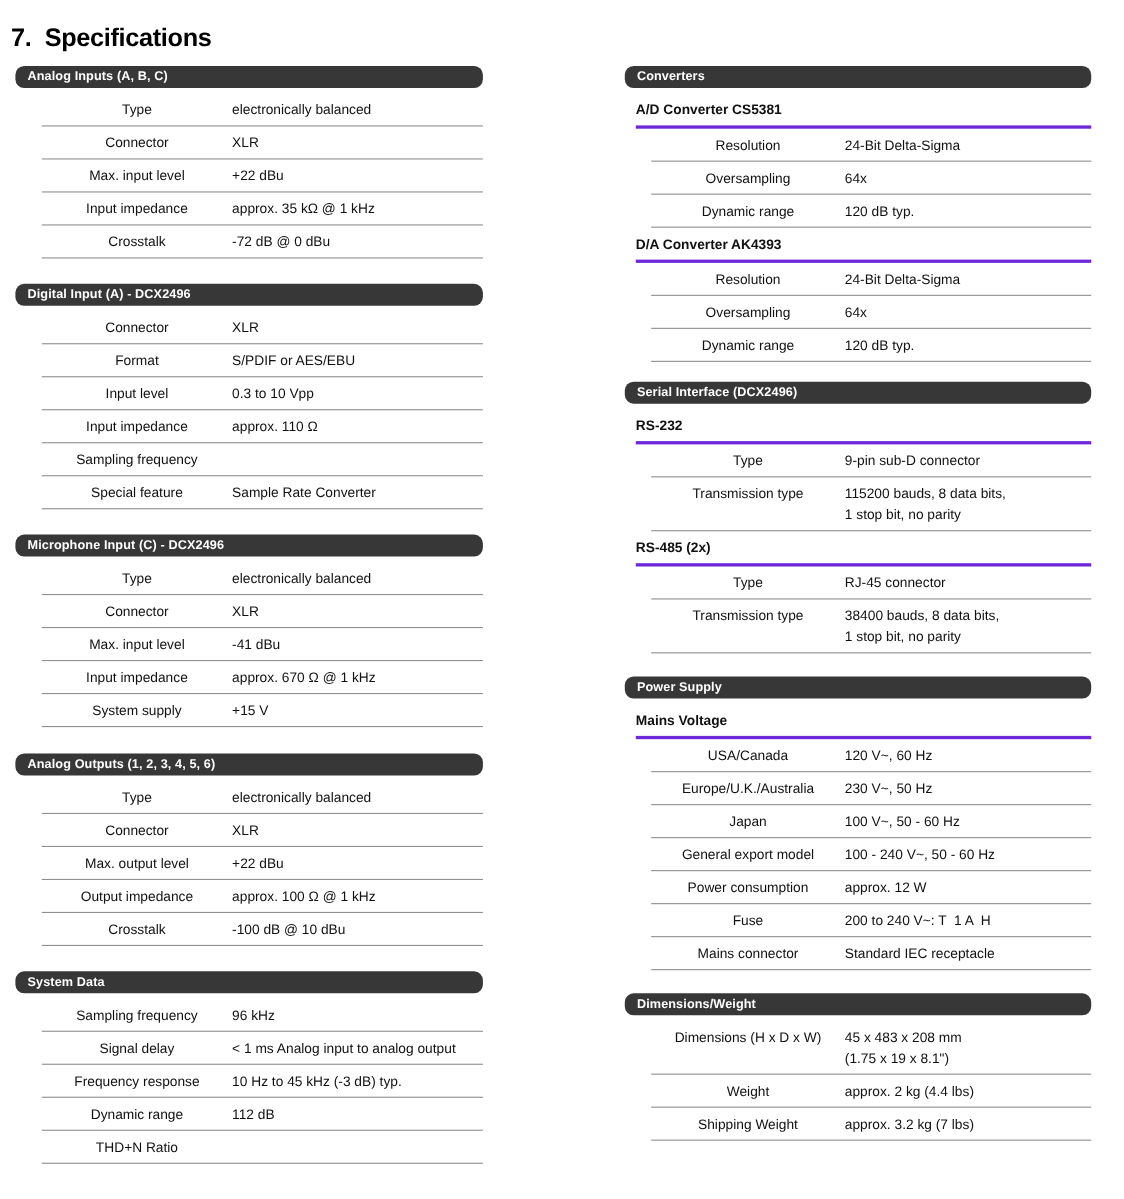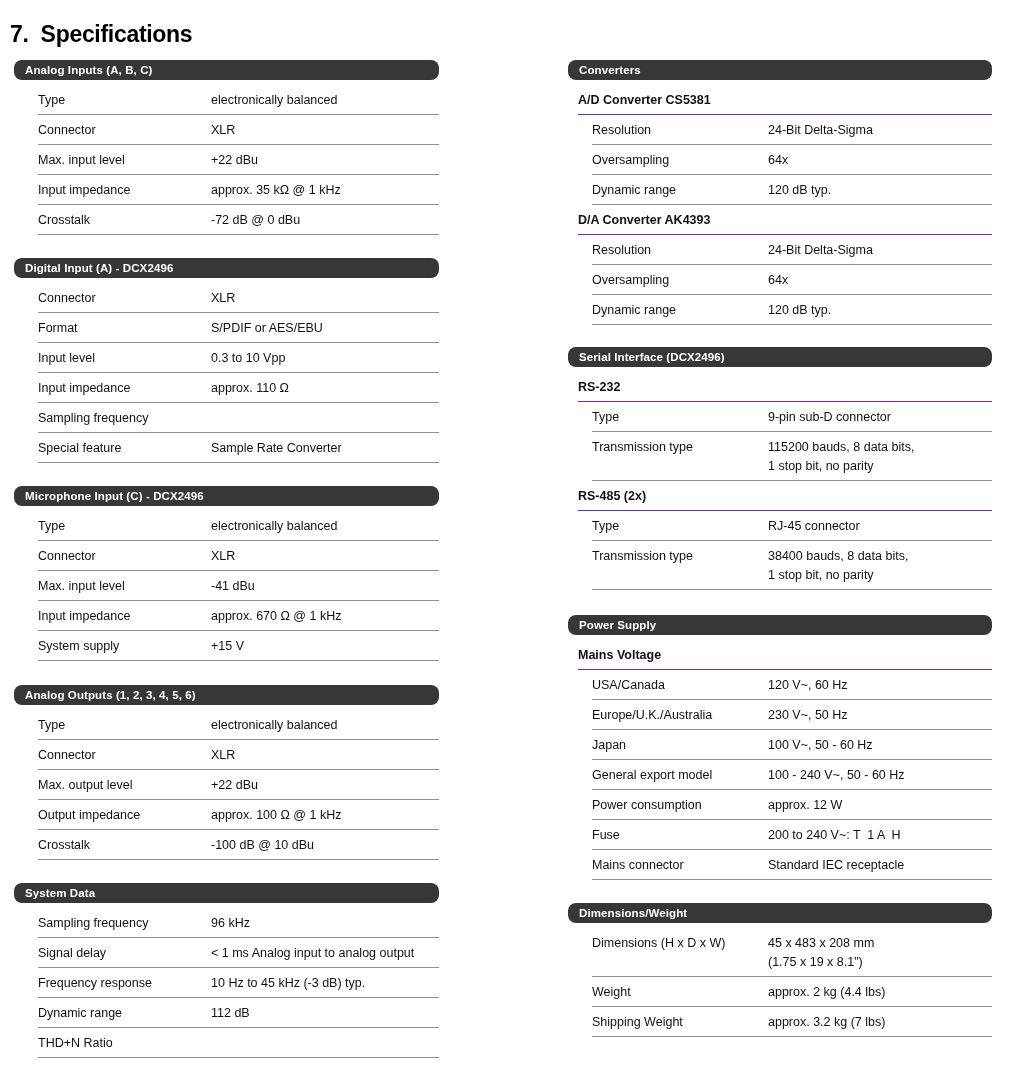--- a/index.html
+++ b/index.html
@@ -62,34 +62,35 @@
     align-items: flex-start;
     margin-left: 24px;
     padding: 6px 0 4px 0;
     border-bottom: 1px solid #8f8f8f;
     box-sizing: border-box;
   }
   .row .label {
     flex: 0 0 auto;
     font-size: 12.5px;
     line-height: 19px;
+    text-align: center;
   }
   .col-left  .row .label { width: 173px; }
   .col-right .row .label { width: 176px; }
   .row .value {
     flex: 1 1 auto;
     font-size: 12.5px;
     line-height: 19px;
     white-space: pre-wrap;
   }
 
   .subheader {
     margin-left: 10px;
     padding: 6px 0 4px 0;
-    border-bottom: 1px solid #6d28d9;
+    border-bottom: 3px solid #6d28d9;
     font-size: 12.5px;
     font-weight: bold;
     line-height: 19px;
   }
 </style>
 </head>
 <body>
 
 <div id="page">
   <h1 class="page-title"><span class="num">7.</span><span>Specifications</span></h1>

